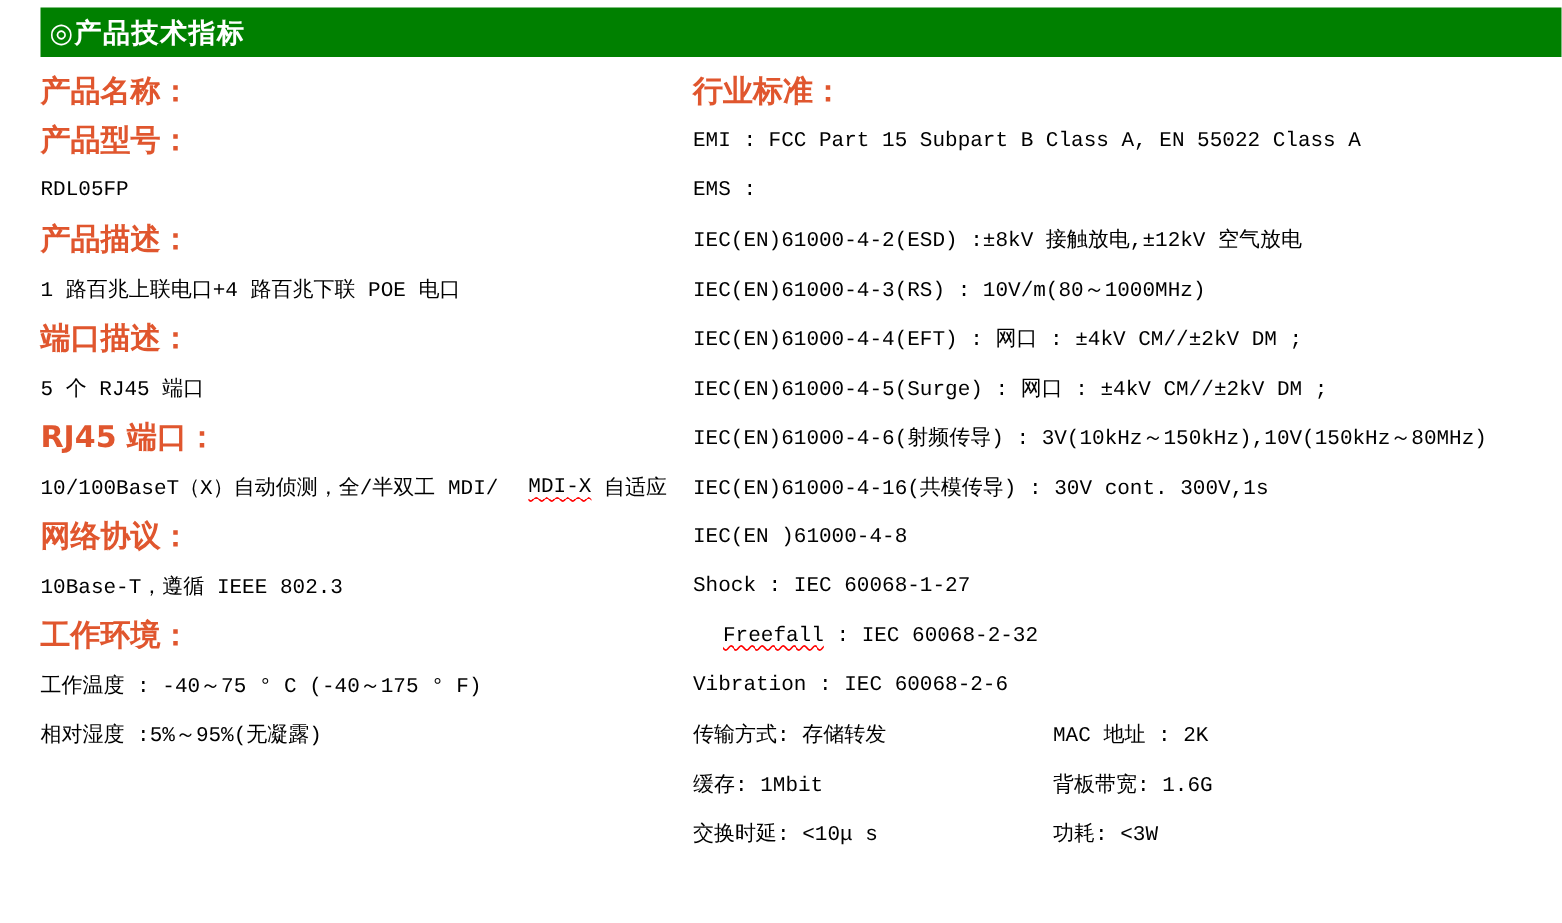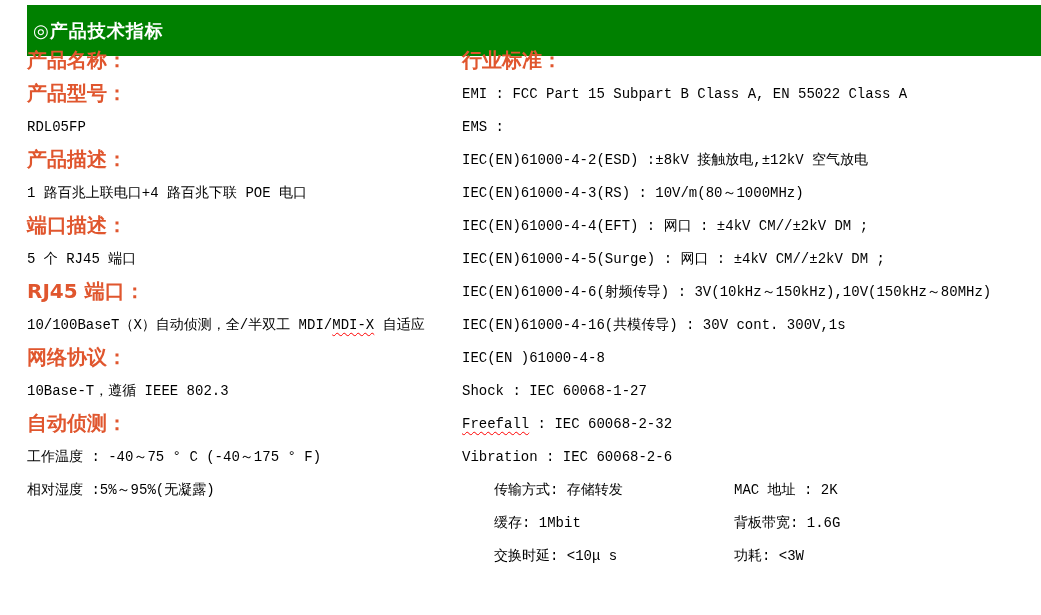--- a/index.html
+++ b/index.html
@@ -2,21 +2,21 @@
 <html style="--header_bg: #008000; --header_fg: #FFFFFF; --accent: #E0562E; --spellcheck: #FF0000; --body_text: #000000;"><head>
 <meta charset="utf-8">
 <style>
   html,body{margin:0;padding:0;}
   body{
     width:1041px;height:615px;position:relative;background:#ffffff;
     font-family:"Liberation Mono","DejaVu Sans Mono",monospace;
     font-size:14px;color:#000;overflow:hidden;
   }
   .header-bar{
-    position:absolute;left:27px;right:0;top:5px;height:51px;
+    position:absolute;left:27px;right:0;top:5px;height:33px;
     background:var(--header_bg,#008000);
     display:flex;align-items:center;padding-left:6px;box-sizing:border-box;
   }
   .header-bar .title{
     color:var(--header_fg,#ffffff);
     font-family:"DejaVu Sans","Liberation Sans",sans-serif;
     font-weight:bold;font-size:18px;letter-spacing:1px;white-space:pre;
   }
   .col{position:absolute;top:44px;}
   .col.left{left:27px;width:428px;}
@@ -29,43 +29,44 @@
     color:var(--accent,#E0562E);
     font-family:"DejaVu Sans","Liberation Sans",sans-serif;
     font-weight:bold;font-size:20px;
   }
   .wavy{
     text-decoration-line:underline;
     text-decoration-style:wavy;
     text-decoration-color:var(--spellcheck,#ff0000);
     text-decoration-thickness:1px;
     text-underline-offset:3px;
+    margin-left:20px;
   }
-  .pair .c1{display:inline-block;width:240px;margin-left:32px;}
+  .pair .c1{display:inline-block;width:240px;}
 </style>
 </head>
 <body>
 
 <div class="header-bar">
   <span class="title">◎产品技术指标</span>
 </div>
 
 <div class="col left">
   <div class="line heading">产品名称：</div>
   <div class="line heading">产品型号：</div>
   <div class="line body">RDL05FP</div>
   <div class="line heading">产品描述：</div>
   <div class="line body">1 路百兆上联电口+4 路百兆下联 POE 电口</div>
   <div class="line heading">端口描述：</div>
   <div class="line body">5 个 RJ45 端口</div>
   <div class="line heading">RJ45 端口：</div>
   <div class="line body"><span>10/100BaseT（X）自动侦测，全/半双工 MDI/</span><span class="wavy">MDI-X</span><span> 自适应</span></div>
   <div class="line heading">网络协议：</div>
   <div class="line body">10Base-T，遵循 IEEE 802.3</div>
-  <div class="line heading">自动侦测：</div>
+  <div class="line heading">工作环境：</div>
   <div class="line body">工作温度 : -40～75 ° C (-40～175 ° F)</div>
   <div class="line body">相对湿度 :5%～95%(无凝露)</div>
 </div>
 
 <div class="col right">
   <div class="line heading">行业标准：</div>
   <div class="line body">EMI : FCC Part 15 Subpart B Class A, EN 55022 Class A</div>
   <div class="line body">EMS :</div>
   <div class="line body">IEC(EN)61000-4-2(ESD) :±8kV 接触放电,±12kV 空气放电</div>
   <div class="line body">IEC(EN)61000-4-3(RS) : 10V/m(80～1000MHz)</div>

